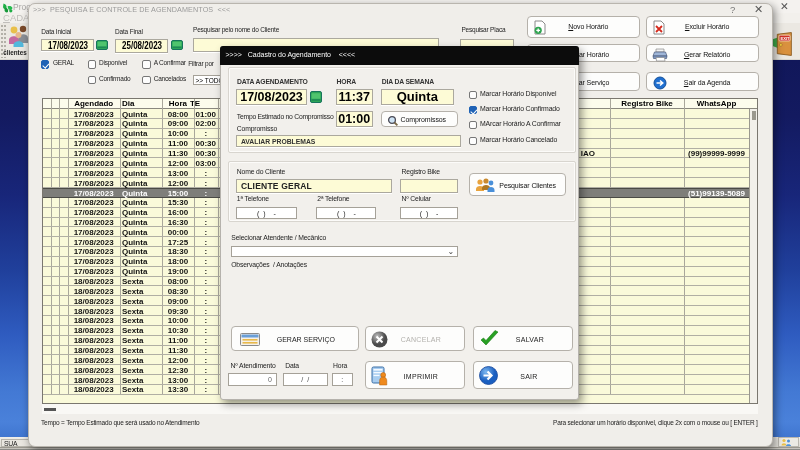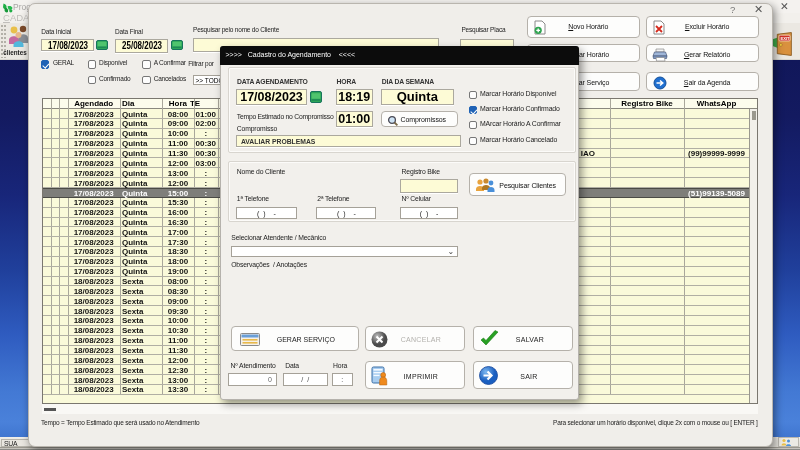--- a/index.html
+++ b/index.html
@@ -115,20 +115,21 @@
   <div class="abs" style="left:777.5px;top:436.5px;width:21px;height:10px;border:1px solid #bab7af;background:#eceae4"></div>
   <svg class="abs" style="left:780px;top:437.5px" width="12" height="9" viewBox="0 0 12 8">
     <circle cx="4" cy="2" r="1.6" fill="#e9c04a"></circle>
       <path d="M1.5 7 C1.5 4 6.5 4 6.5 7 Z" fill="#e9c04a"></path>
     <circle cx="8.5" cy="2.5" r="1.5" fill="#4a90d9"></circle>
       <path d="M6 7.5 C6 5 11 5 11 7.5 Z" fill="#4a90d9"></path>
   </svg>
   <div id="taskstrip"></div>
 
   <div id="win">
+    <div class="wtitle">&gt;&gt;&gt;&nbsp;&nbsp;PESQUISA E CONTROLE DE AGENDAMENTOS&nbsp;&nbsp;&lt;&lt;&lt;</div>
     <div class="whelp">?</div>
     <div class="wclose">✕</div>
 
     <div class="lbl" style="left:12.3px;top:25.9px">Data Inicial</div>
     <div class="yfield" style="left:11.9px;top:35.1px;width:52.7px;height:12.5px">
         <div class="mainval">17/08/2023</div>
       </div>
     <svg class="abs" style="left:67.4px;top:36.6px" width="12" height="10" viewBox="0 0 12 10">
       <rect x="0.5" y="0.5" width="11" height="9" rx="1.5" fill="#2da558" stroke="#17745c"></rect>
       <rect x="1.6" y="1.8" width="8.8" height="4.6" rx="0.5" fill="#4fc46e"></rect>
@@ -294,27 +295,27 @@
         </div>
 <div class="tr" style="top:119.05px">
           <span class="c ca">17/08/2023</span>
           <span class="c cd">Quinta</span>
           <span class="c ch">16:30</span>
           <span class="c ct">:</span>
         </div>
 <div class="tr" style="top:128.90px">
           <span class="c ca">17/08/2023</span>
           <span class="c cd">Quinta</span>
-          <span class="c ch">17:00</span>
+          <span class="c ch">00:00</span>
           <span class="c ct">:</span>
         </div>
 <div class="tr" style="top:138.75px">
           <span class="c ca">17/08/2023</span>
           <span class="c cd">Quinta</span>
-          <span class="c ch">17:30</span>
+          <span class="c ch">17:25</span>
           <span class="c ct">:</span>
         </div>
 <div class="tr" style="top:148.60px">
           <span class="c ca">17/08/2023</span>
           <span class="c cd">Quinta</span>
           <span class="c ch">18:30</span>
           <span class="c ct">:</span>
         </div>
 <div class="tr" style="top:158.45px">
           <span class="c ca">17/08/2023</span>
@@ -416,21 +417,21 @@
 
     <div class="grp" style="left:7px;top:20px;width:347.5px;height:86px"></div>
     <div class="dlbl b" style="left:16px;top:32.5px">DATA AGENDAMENTO</div>
     <div class="yfield bigval" style="left:15px;top:42px;width:71px;height:16px;font-size:12.5px;line-height:14px">17/08/2023</div>
     <svg class="abs" style="left:89.4px;top:44px" width="12" height="12" viewBox="0 0 12 12">
       <rect x="0.5" y="0.5" width="11" height="11" rx="1.5" fill="#2da558" stroke="#17745c"></rect>
       <rect x="1.6" y="2.2" width="8.8" height="5.6" rx="0.5" fill="#4fc46e"></rect>
       <rect x="1.6" y="8.2" width="8.8" height="1.6" fill="#1d8a55"></rect>
     </svg>
     <div class="dlbl b" style="left:115.6px;top:32.5px">HORA</div>
-    <div class="yfield bigval" style="left:114.7px;top:42px;width:37px;height:16px;font-size:12.5px;line-height:14px">18:19</div>
+    <div class="yfield bigval" style="left:114.7px;top:42px;width:37px;height:16px;font-size:12.5px;line-height:14px">11:37</div>
     <div class="dlbl b" style="left:160.7px;top:32.5px">DIA DA SEMANA</div>
     <div class="yfield bigval" style="left:159.8px;top:42px;width:73px;height:16px;font-size:13px;line-height:14px">Quinta</div>
 
     <span class="cb" style="left:248.1px;top:44px;width:8px;height:8px"></span>
     <div class="dlbl" style="left:259px;top:44.5px;font-size:6.9px">Marcar Horário Disponível</div>
     <span class="cb on" style="left:248.1px;top:59.2px;width:8px;height:8px"></span>
     <div class="dlbl" style="left:259px;top:59.7px;font-size:6.9px">Marcar Horário Confirmado</div>
     <span class="cb" style="left:248.1px;top:74.4px;width:8px;height:8px"></span>
     <div class="dlbl" style="left:259px;top:74.9px;font-size:6.9px">MArcar Horário A Confirmar</div>
     <span class="cb" style="left:248.1px;top:90px;width:8px;height:8px"></span>
@@ -443,20 +444,21 @@
         <circle cx="5" cy="5" r="3.4" fill="#cfe4f5" stroke="#4a4a55" stroke-width="1.3"></circle>
         <path d="M7.5 7.5 L10.4 10.4" stroke="#7a6a4a" stroke-width="1.8"></path>
       </svg>
       <span class="bt" style="top:4px;left:8px;font-size:7px">Compromissos</span>
     </div>
     <div class="dlbl" style="left:15.8px;top:79.9px">Compromisso</div>
     <div class="yfield" style="left:14.9px;top:88.2px;width:225.5px;height:11.5px;font-size:6.8px;font-weight:600;color:#333;line-height:11px;padding-left:4px">AVALIAR PROBLEMAS</div>
 
     <div class="grp" style="left:7px;top:113.5px;width:347.5px;height:61px"></div>
     <div class="dlbl" style="left:15.8px;top:122.2px">Nome do Cliente</div>
+    <div class="yfield" style="left:14.9px;top:131.9px;width:156.5px;height:14px;font-weight:bold;font-size:8.5px;letter-spacing:.2px;color:#222;line-height:13px;padding-left:4px">CLIENTE GERAL</div>
     <div class="dlbl" style="left:180.5px;top:122.2px">Registro Bike</div>
     <div class="yfield" style="left:179.1px;top:131.9px;width:58px;height:14px"></div>
     <div class="btn" style="left:248.1px;top:126.4px;width:97px;height:23px">
       <svg class="abs" style="left:4px;top:3px" width="22" height="17" viewBox="0 0 22 17">
         <circle cx="6" cy="5" r="2.6" fill="#e8a33d"></circle>
         <path d="M2 12 C2 8 10 8 10 12 L10 14 L2 14 Z" fill="#e8a33d"></path>
         <circle cx="12" cy="4" r="2.6" fill="#c98a2e"></circle>
         <path d="M8 11 C8 7 16 7 16 11 L16 13 L8 13 Z" fill="#b07820"></path>
         <circle cx="17" cy="6" r="2.4" fill="#4a90d9"></circle>
         <path d="M13.5 13 C13.5 9 20.5 9 20.5 13 L20.5 15 L13.5 15 Z" fill="#4a90d9"></path>

